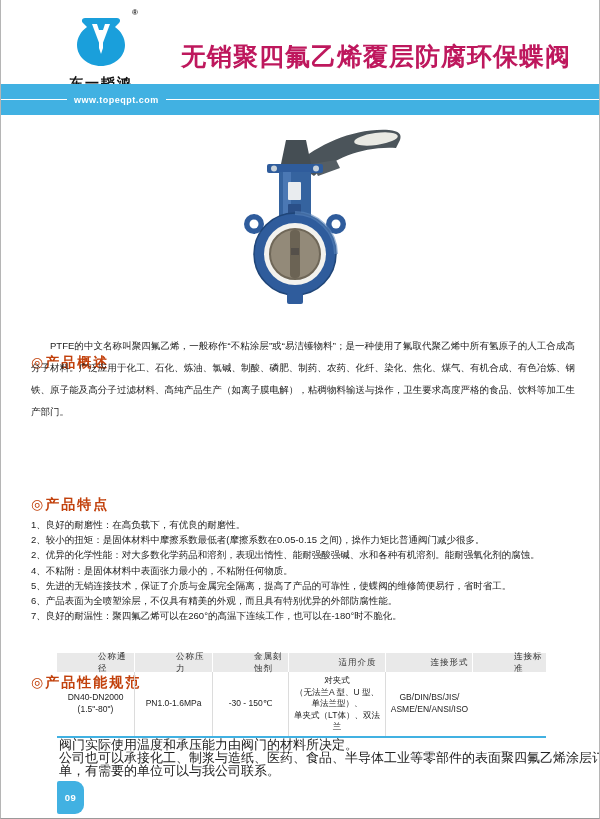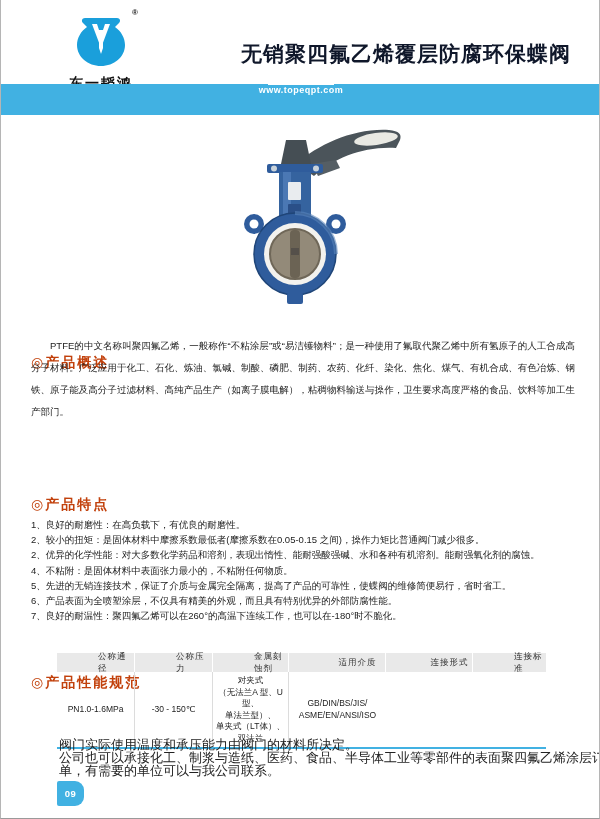--- a/index.html
+++ b/index.html
@@ -26,27 +26,27 @@
     position: absolute; right: -8px; top: -2px;
     font-size: 8px; color: #111; font-weight: bold;
   }
   .brand-name {
     margin-top: 3px;
     font-size: 14px; font-weight: bold; color: #111;
     letter-spacing: 2px; white-space: nowrap;
   }
   .page-title {
     position: absolute; right: 28px; top: 40px;
-    font-size: 21px; font-weight: bold; color: #0f172a;
+    font-size: 25px; font-weight: bold; color: #be185d;
     letter-spacing: 1px; white-space: nowrap;
   }
   .brand-bar {
     position: absolute; left: 0; top: 84px; width: 600px; height: 31px;
     background: #41b1e2;
-    display: flex; align-items: center; flex-direction: column;
+    display: flex; align-items: center;
   }
   .brand-bar .rule { height: 1px; background: #ffffff; }
   .rule-left { width: 66px; }
   .rule-right { flex: 1; }
   .website {
     color: #ffffff; font-size: 9px; font-weight: bold;
     letter-spacing: 0.5px; margin: 0 7px; white-space: nowrap;
   }
   
   .valve { position: absolute; left: 183px; top: 120px; }
@@ -92,21 +92,21 @@
     padding: 3px 1px;
   }
   .spec-body-row .spec-cell:last-child { border-right: none; }
   
   .notes {
     position: absolute; left: 30px; top: 738px; width: 548px;
     font-size: 13px; line-height: 13px; color: #222; margin-left: 28px;
   }
   .page-badge {
     position: absolute; left: 56px; top: 781px;
-    width: 27px; height: 25px;
+    width: 27px; height: 33px;
     background: #41b1e2; color: #fff;
     border-radius: 2px 9px 9px 2px;
     font-size: 9.5px; font-weight: bold;
     display: flex; align-items: center; justify-content: center;
     letter-spacing: 0.5px;
   }
 </style>
 </head>
 <body>
 
@@ -188,20 +188,22 @@
   <div class="spec-table">
     <div class="spec-row spec-head-row">
       <div class="spec-cell">公称通径</div>
       <div class="spec-cell">公称压力</div>
       <div class="spec-cell">金属刻蚀剂</div>
       <div class="spec-cell">适用介质</div>
       <div class="spec-cell">连接形式</div>
       <div class="spec-cell">连接标准</div>
     </div>
     <div class="spec-row spec-body-row">
+      <div class="spec-cell">DN40-DN2000
+(1.5"-80")</div>
       <div class="spec-cell">PN1.0-1.6MPa</div>
       <div class="spec-cell">-30 - 150℃</div>
       <div class="spec-cell">对夹式
 （无法兰A 型、U 型、
 单法兰型）、
 单夹式（LT体）、双法兰</div>
       <div class="spec-cell">GB/DIN/BS/JIS/
 ASME/EN/ANSI/ISO</div>
     </div>
   </div>

